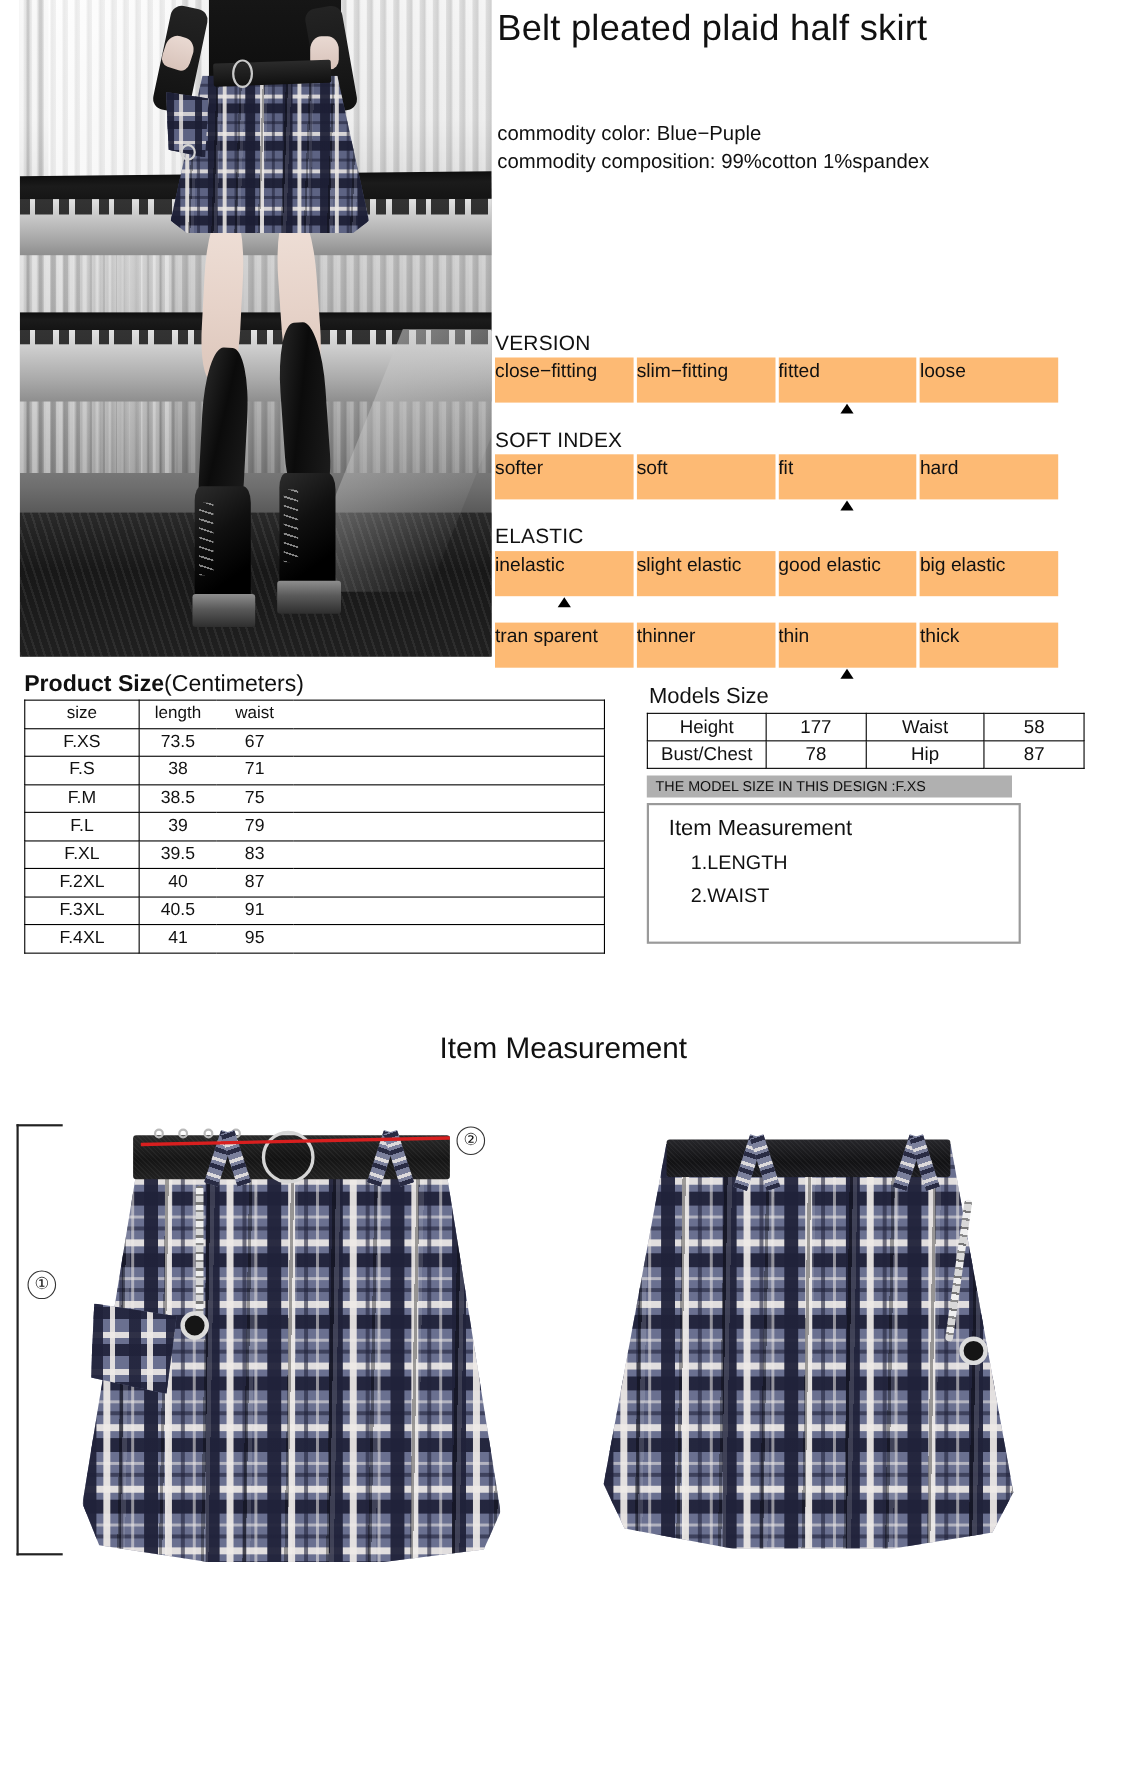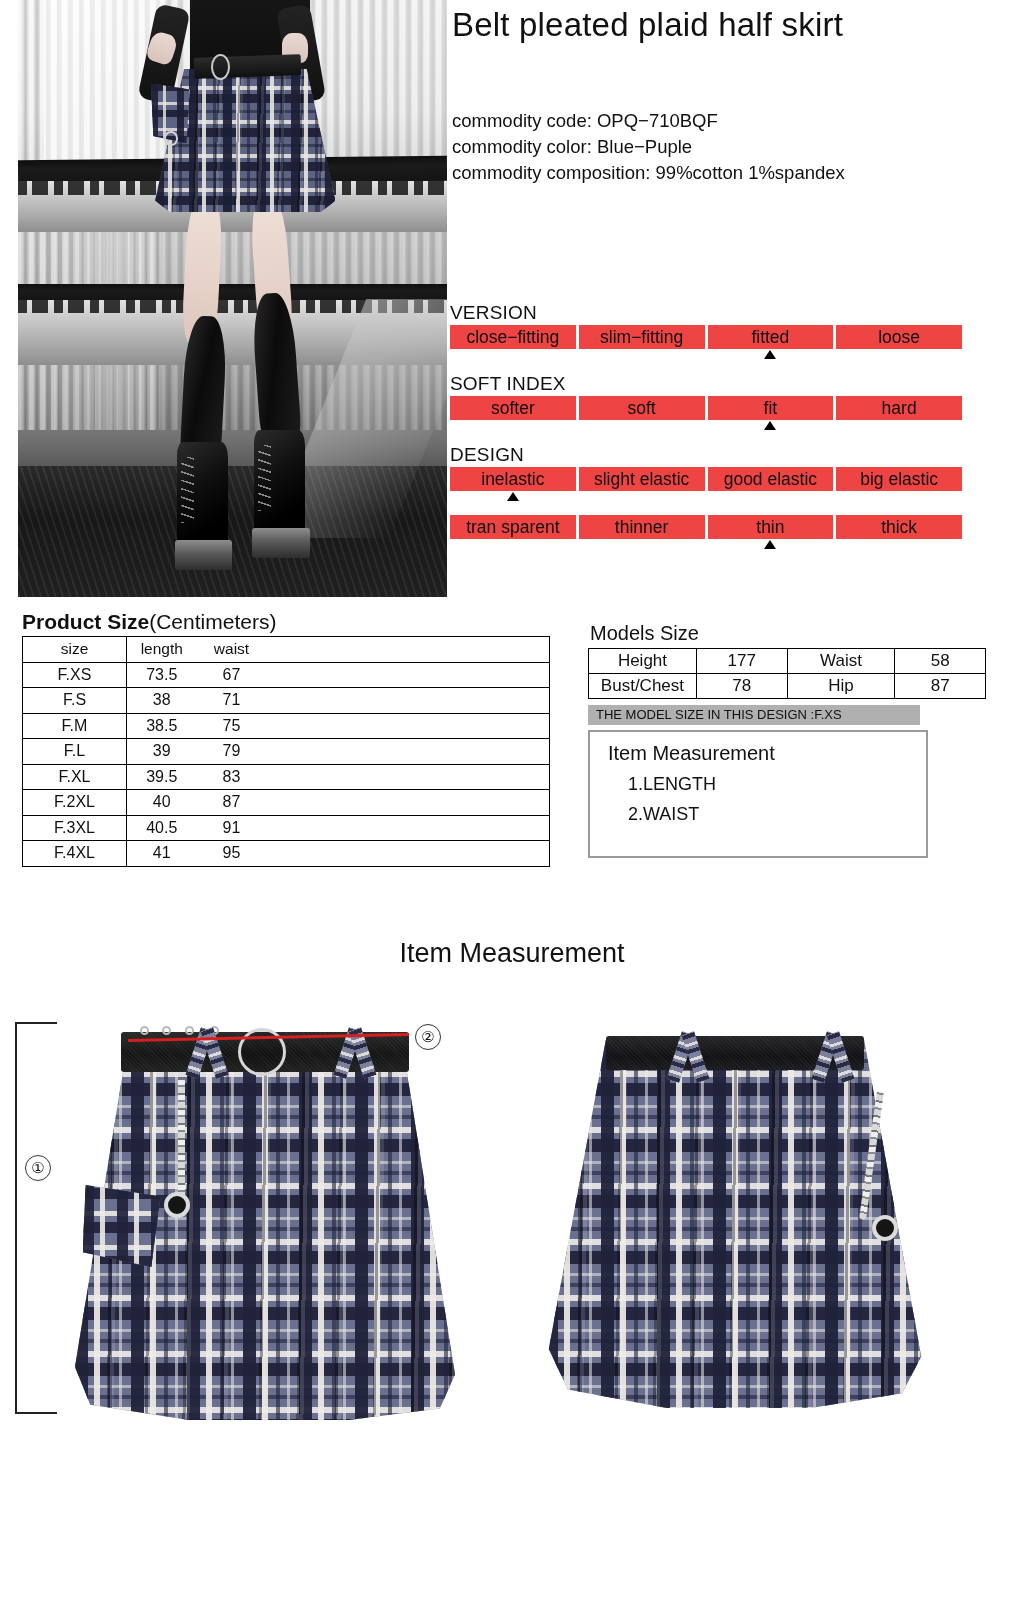--- a/index.html
+++ b/index.html
@@ -238,25 +238,25 @@
 
   
   .scales { position: absolute; left: 450px; top: 302px; width: 512px; }
   .scale-block { margin-bottom: 11px; }
   .scale-label {
     font-size: 19px; line-height: 22px; letter-spacing: .2px;
   }
   .scale-row { display: flex; gap: 3px; margin-top: 1px; }
   .scale-cell {
     flex: 1 1 0;
-    background: #ef4444;
-    text-align: center;
+    background: #fdba74;
+    text-align: left;
     font-size: 17.5px;
     line-height: 24px;
-    height: 24px;
+    height: 41px;
     white-space: nowrap;
     overflow: hidden;
   }
   .marker-row { display: flex; gap: 3px; height: 13px; }
   .marker-slot { flex: 1 1 0; position: relative; }
   .marker-slot.on::after {
     content: "";
     position: absolute; left: 50%; top: 1px;
     transform: translateX(-50%);
     width: 0; height: 0;
@@ -518,21 +518,20 @@
       <div class="sock r"></div>
       <div class="boot l"></div>
       <div class="boot r"></div>
       <div class="sole l"></div>
       <div class="sole r"></div>
     </div>
   </div>
 
   <div class="title">Belt pleated plaid half skirt</div>
   <div class="meta">
-    <div class="meta-line">commodity code: OPQ−710BQF</div>
     <div class="meta-line">commodity color: Blue−Puple</div>
     <div class="meta-line">commodity composition: 99%cotton  1%spandex</div>
   </div>
 
   <div class="scales">
 
     <div class="scale-block">
       <div class="scale-label">VERSION</div>
       <div class="scale-row">
         <div class="scale-cell">close−fitting</div>
@@ -558,21 +557,21 @@
       </div>
       <div class="marker-row">
         <div class="marker-slot"></div>
         <div class="marker-slot"></div>
         <div class="marker-slot on"></div>
         <div class="marker-slot"></div>
       </div>
     </div>
 
     <div class="scale-block">
-      <div class="scale-label">DESIGN</div>
+      <div class="scale-label">ELASTIC</div>
       <div class="scale-row">
         <div class="scale-cell">inelastic</div>
         <div class="scale-cell">slight elastic</div>
         <div class="scale-cell">good elastic</div>
         <div class="scale-cell">big elastic</div>
       </div>
       <div class="marker-row">
         <div class="marker-slot on"></div>
         <div class="marker-slot"></div>
         <div class="marker-slot"></div>

